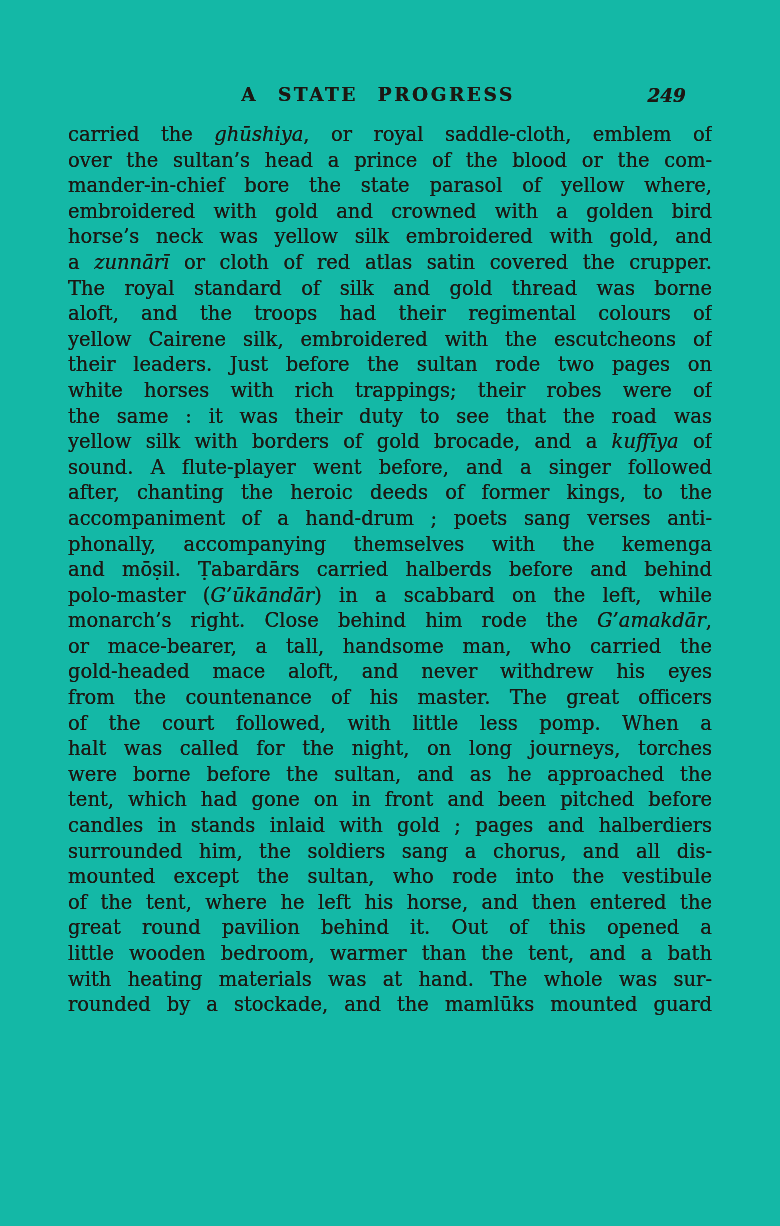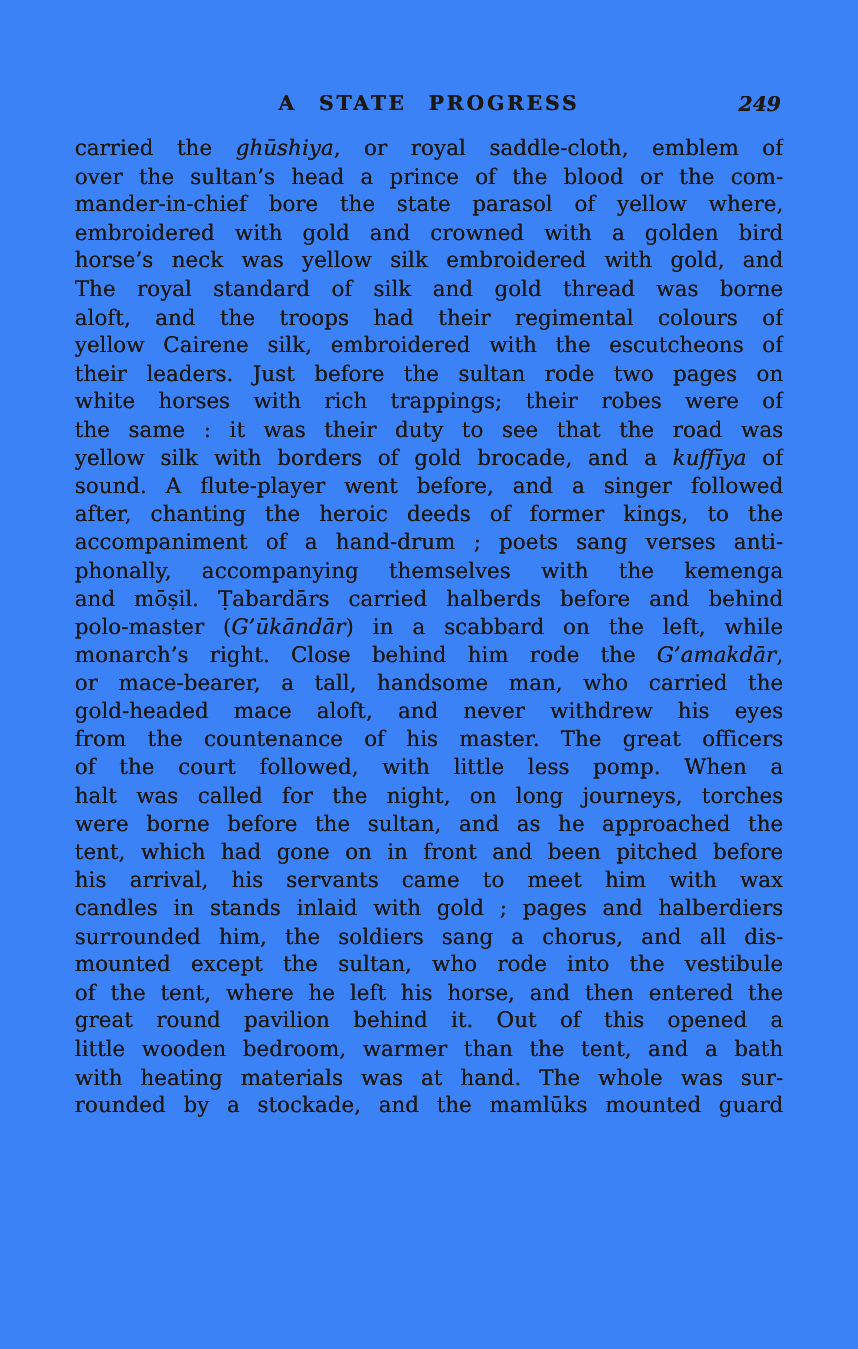--- a/index.html
+++ b/index.html
@@ -5,22 +5,22 @@
   html, body {
     margin: 0;
     padding: 0;
     background: #ffffff;
   }
   .page {
     position: relative;
     width: 780px;
     height: 1226px;
     box-sizing: border-box;
-    padding: 84px 68px 0 68px;
-    background: #3b82f6;
+    padding: 84px 92px 0 68px;
+    background: #14b8a6;
     font-family: "DejaVu Serif", "Liberation Serif", serif;
     color: #1c1813;
     overflow: hidden;
   }
   .header {
     position: relative;
     height: 24px;
     margin-bottom: 14px;
   }
   .running-title {
@@ -67,20 +67,21 @@
   <div class="header">
     <span class="running-title">A STATE PROGRESS</span>
     <span class="page-number">249</span>
   </div>
   <div class="body-text">
       <div class="line"><span>carried the </span><span class="it">ghūshiya</span><span>, or royal saddle-cloth, emblem of</span></div>
       <div class="line"><span>over the sultan’s head a prince of the blood or the com-</span></div>
       <div class="line"><span>mander-in-chief bore the state parasol of yellow where,</span></div>
       <div class="line"><span>embroidered with gold and crowned with a golden bird</span></div>
       <div class="line"><span>horse’s neck was yellow silk embroidered with gold, and</span></div>
+      <div class="line"><span>a </span><span class="it">zunnārī</span><span> or cloth of red atlas satin covered the crupper.</span></div>
       <div class="line"><span>The royal standard of silk and gold thread was borne</span></div>
       <div class="line"><span>aloft, and the troops had their regimental colours of</span></div>
       <div class="line"><span>yellow Cairene silk, embroidered with the escutcheons of</span></div>
       <div class="line"><span>their leaders. Just before the sultan rode two pages on</span></div>
       <div class="line"><span>white horses with rich trappings; their robes were of</span></div>
       <div class="line"><span>the same : it was their duty to see that the road was</span></div>
       <div class="line"><span>yellow silk with borders of gold brocade, and a </span><span class="it">kuffīya</span><span> of</span></div>
       <div class="line"><span>sound. A flute-player went before, and a singer followed</span></div>
       <div class="line"><span>after, chanting the heroic deeds of former kings, to the</span></div>
       <div class="line"><span>accompaniment of a hand-drum ; poets sang verses anti-</span></div>
@@ -88,21 +89,20 @@
       <div class="line"><span>and mōṣil. Ṭabardārs carried halberds before and behind</span></div>
       <div class="line"><span>polo-master (</span><span class="it">G’ūkāndār</span><span>) in a scabbard on the left, while</span></div>
       <div class="line"><span>monarch’s right. Close behind him rode the </span><span class="it">G’amakdār</span><span>,</span></div>
       <div class="line"><span>or mace-bearer, a tall, handsome man, who carried the</span></div>
       <div class="line"><span>gold-headed mace aloft, and never withdrew his eyes</span></div>
       <div class="line"><span>from the countenance of his master. The great officers</span></div>
       <div class="line"><span>of the court followed, with little less pomp. When a</span></div>
       <div class="line"><span>halt was called for the night, on long journeys, torches</span></div>
       <div class="line"><span>were borne before the sultan, and as he approached the</span></div>
       <div class="line"><span>tent, which had gone on in front and been pitched before</span></div>
-      <div class="line"><span>his arrival, his servants came to meet him with wax</span></div>
       <div class="line"><span>candles in stands inlaid with gold ; pages and halberdiers</span></div>
       <div class="line"><span>surrounded him, the soldiers sang a chorus, and all dis-</span></div>
       <div class="line"><span>mounted except the sultan, who rode into the vestibule</span></div>
       <div class="line"><span>of the tent, where he left his horse, and then entered the</span></div>
       <div class="line"><span>great round pavilion behind it. Out of this opened a</span></div>
       <div class="line"><span>little wooden bedroom, warmer than the tent, and a bath</span></div>
       <div class="line"><span>with heating materials was at hand. The whole was sur-</span></div>
       <div class="line"><span>rounded by a stockade, and the mamlūks mounted guard</span></div>
     </div>
 </div>

